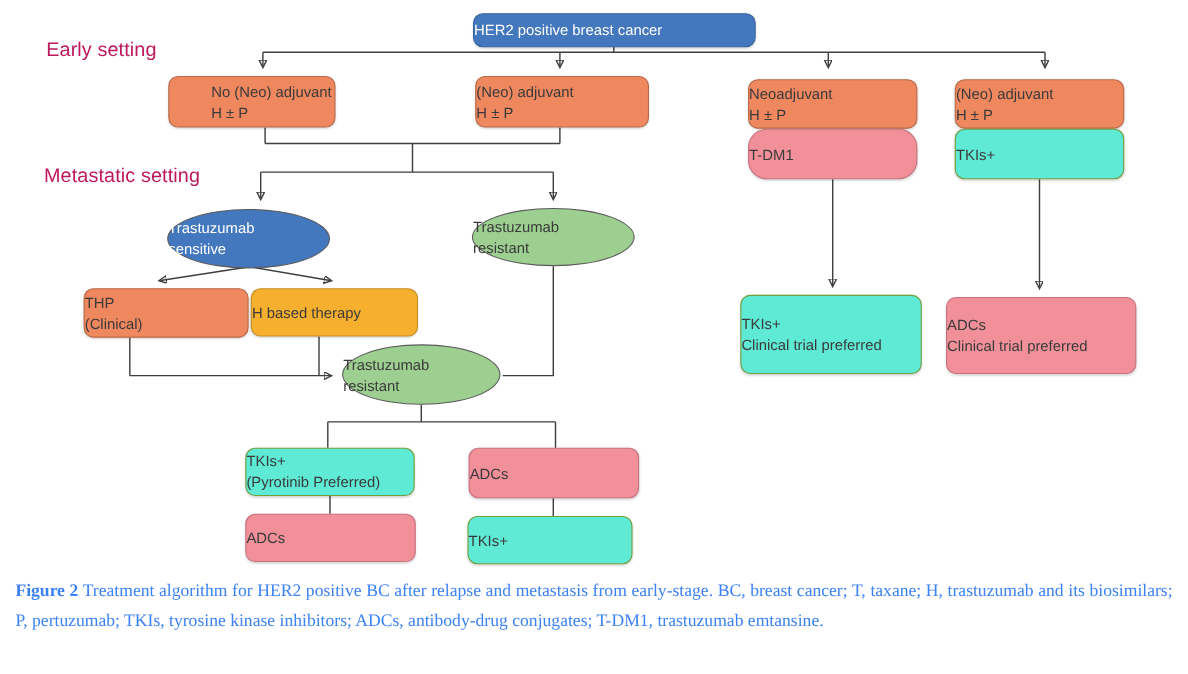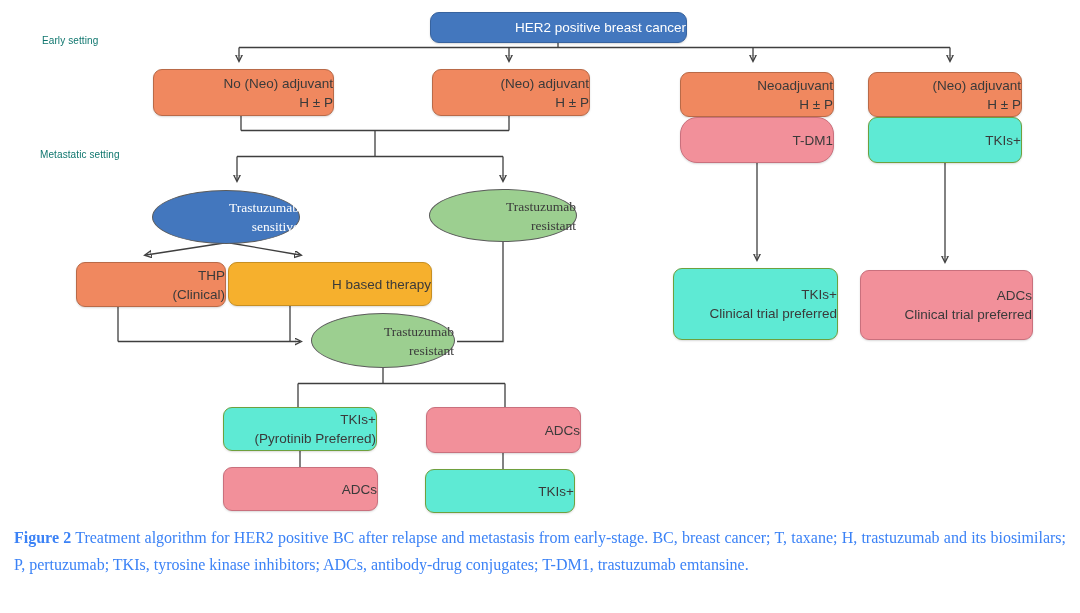--- a/index.html
+++ b/index.html
@@ -1,36 +1,36 @@
 <!DOCTYPE html>
 <html><head>
 <meta charset="utf-8">
 <style>
   html,body{margin:0;padding:0;background:#fff;}
   #canvas{
     position:relative;width:1080px;height:613px;background:#ffffff;
     font-family:"Liberation Sans", sans-serif;overflow:hidden;
   }
   .side-label{
-    position:absolute;font-size:10px;color:#0f766e;letter-spacing:.1px;text-align:center;
+    position:absolute;font-size:18px;color:#be185d;letter-spacing:.1px;text-align:center;
   }
   .node{
-    position:absolute;display:flex;flex-direction:column;align-items:flex-end;
+    position:absolute;display:flex;flex-direction:column;align-items:flex-start;
     justify-content:center;text-align:center;font-size:13.5px;line-height:19px;
     color:#3a3a3a;border-radius:9px;box-sizing:border-box;
     box-shadow:0 1px 2px rgba(0,0,0,.15);
   }
   .node .line{display:block;}
   .c-blue   {background:#4377BE;border:1.3px solid #38639e;color:#ffffff;}
   .c-orange {background:#F0885F;border:1.3px solid #b96a48;}
   .c-pink   {background:#F2909A;border:1.3px solid #c9707d;}
   .c-green  {background:#5eead4;border:1.3px solid #6fa03e;}
   .c-yellow {background:#F6B02D;border:1.3px solid #c78f22;}
   .ellipse{
-    border-radius:50%;box-shadow:none;font-family:Liberation Serif, serif;
+    border-radius:50%;box-shadow:none;
   }
   .e-blue {background:#4377BE;border:1.3px solid #5b5b5b;color:#ffffff;}
   .e-green{background:#9CCF90;border:1.3px solid #5b5b5b;color:#3a3a3a;}
   #wires{position:absolute;left:0;top:0;width:1080px;height:613px;pointer-events:none;}
   #wires path{stroke:#3f3f3f;stroke-width:1.3;fill:none;}
   .caption{
     position:absolute;left:14px;top:524px;width:1052px;
     font-family:"Liberation Serif", serif;font-size:16px;line-height:27px;
     color:#3b82f6;text-align:justify;margin:0;
   }
@@ -75,21 +75,21 @@
     <path d="M945 163 V261" marker-end="url(#arr)"></path>
   </svg>
 
   <div class="side-label" style="left:42px;top:35px;">Early setting</div>
   <div class="side-label" style="left:40px;top:149px;">Metastatic setting</div>
 
   <div class="node c-blue" style="left:430px;top:12px;width:257px;height:31px;">
     <span class="line">HER2 positive breast cancer</span>
   </div>
 
-  <div class="node c-orange" style="left:153px;top:69px;width:181px;height:47px;">
+  <div class="node c-orange" style="left:153px;top:69px;width:152px;height:47px;padding-left:38px;">
     <span class="line">No (Neo) adjuvant</span>
     <span class="line">H ± P</span>
   </div>
   <div class="node c-orange" style="left:432px;top:69px;width:158px;height:47px;">
     <span class="line">(Neo) adjuvant</span>
     <span class="line">H ± P</span>
   </div>
   <div class="node c-orange" style="left:680px;top:72px;width:154px;height:45px;">
     <span class="line">Neoadjuvant</span>
     <span class="line">H ± P</span>
@@ -111,21 +111,21 @@
   </div>
   <div class="node ellipse e-green" style="left:429px;top:189px;width:148px;height:53px;">
     <span class="line">Trastuzumab</span>
     <span class="line">resistant</span>
   </div>
 
   <div class="node c-orange" style="left:48px;top:262px;width:150px;height:45px;margin-left:28px;">
     <span class="line">THP</span>
     <span class="line">(Clinical)</span>
   </div>
-  <div class="node c-yellow" style="left:228px;top:262px;width:204px;height:44px;">
+  <div class="node c-yellow" style="left:228px;top:262px;width:152px;height:44px;">
     <span class="line">H based therapy</span>
   </div>
 
   <div class="node ellipse e-green" style="left:311px;top:313px;width:144px;height:55px;">
     <span class="line">Trastuzumab</span>
     <span class="line">resistant</span>
   </div>
 
   <div class="node c-green" style="left:223px;top:407px;width:154px;height:44px;">
     <span class="line">TKIs+</span>

